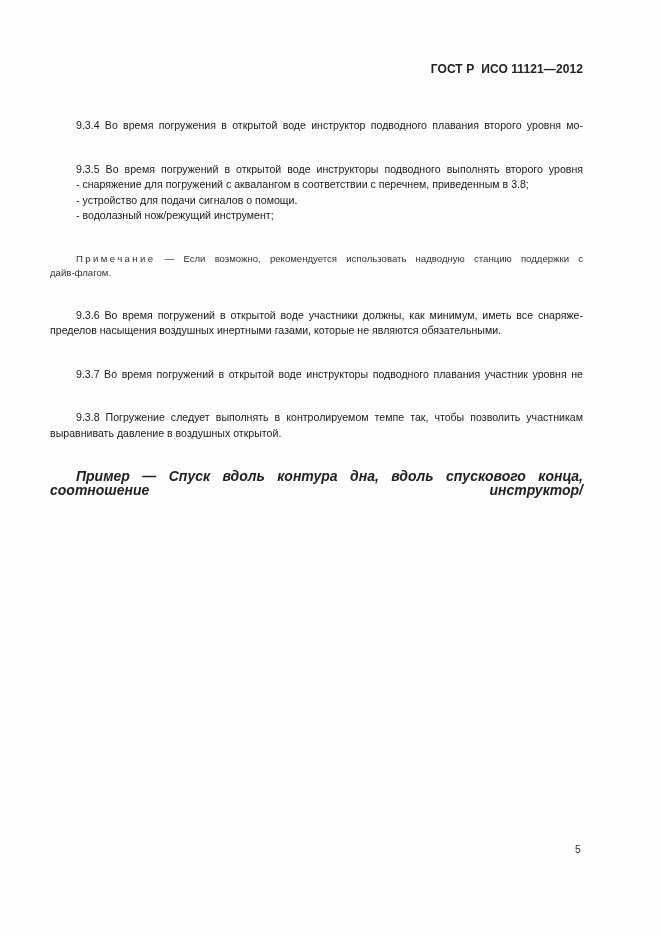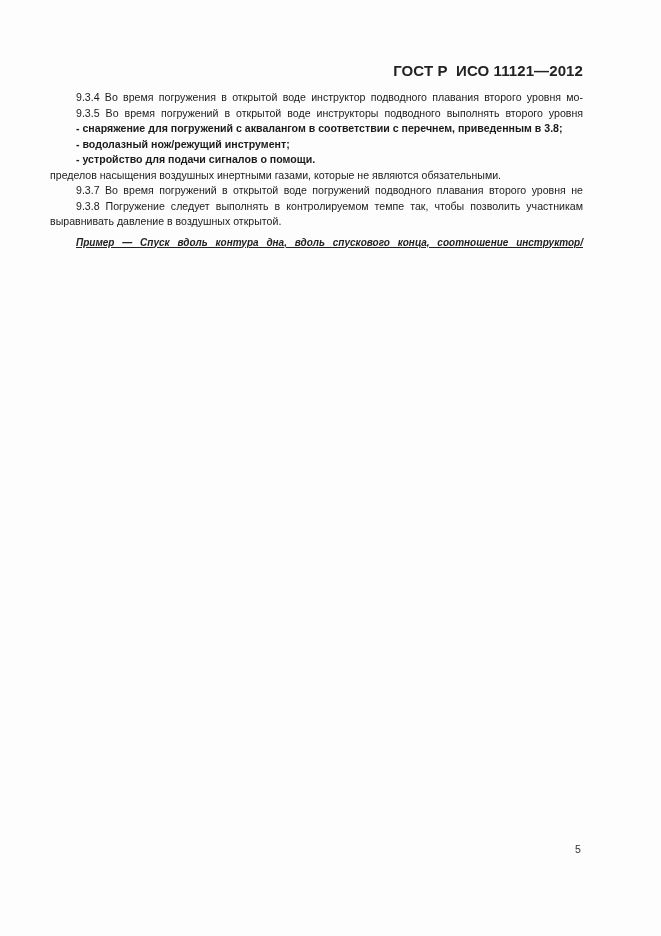--- a/index.html
+++ b/index.html
@@ -13,21 +13,21 @@
       position: relative;
       overflow: hidden;
       font-family: "Liberation Sans", sans-serif;
       color: #1a1a1a;
     }
     .header {
       position: absolute;
       top: 62px;
       right: 78px;
       font-weight: bold;
-      font-size: 15px;
+      font-size: 12px;
       letter-spacing: 0.1px;
       color: #222;
       white-space: pre;
     }
     .content {
       position: absolute;
       left: 50px;
       top: 90px;
       width: 533px;
       font-size: 10.6px;
@@ -37,54 +37,53 @@
       margin: 0;
       text-align: justify;
       text-indent: 26px;
     }
     .p.flush {
       text-indent: 0;
     }
     .list-item {
       margin: 0;
       padding-left: 26px;
-      font-weight: bold;
     }
     .note {
       margin: 6px 0 9px 0;
       font-size: 9.6px;
       line-height: 14px;
       text-indent: 26px;
       text-align: justify;
       color: #333;
     }
     .note .label {
       letter-spacing: 2.4px;
     }
     .example {
       margin: 6px 0 0 0;
       font-style: italic;
       font-weight: bold;
-      font-size: 10px;
+      font-size: 14px;
       line-height: 14px;
       text-indent: 26px;
       text-align: justify;
       color: #222;
       word-spacing: 5px;
-      text-decoration: underline;
     }
     .line {
       display: block;
       white-space: nowrap;
     }
     .jl {
       display: block;
       text-align: justify;
       text-align-last: justify;
       white-space: normal;
+      margin-top: 28px;
     }
     .page-number {
       position: absolute;
       top: 843px;
       left: 575px;
       font-size: 10.5px;
       color: #333;
     }
   </style>
 </head>
@@ -99,34 +98,41 @@
       <span class="jl">9.3.4 Во время погружения в открытой воде инструктор подводного плавания второго уровня мо-</span>
     </p>
   </div>
 
   <div>
     <p class="p">
       <span class="jl">9.3.5 Во время погружений в открытой воде инструкторы подводного выполнять второго уровня</span>
     </p>
     <div>
       <p class="list-item">- снаряжение для погружений с аквалангом в соответствии с перечнем, приведенным в 3.8;</p>
+      <p class="list-item">- устройство для подачи сигналов о помощи.</p>
       <p class="list-item">- водолазный нож/режущий инструмент;</p>
-      <p class="list-item">- устройство для подачи сигналов о помощи.</p>
+    </div>
+    <div class="note">
+      <span class="jl"><span class="label">Примечание</span><span> — Если возможно, рекомендуется использовать надводную станцию поддержки с</span></span>
+      <span class="line" style="text-indent:0">дайв-флагом.</span>
     </div>
   </div>
 
   <div>
+    <p class="p">
+      <span class="jl">9.3.6 Во время погружений в открытой воде участники должны, как минимум, иметь все снаряже-</span>
+    </p>
     <p class="p flush">
       <span class="line">пределов насыщения воздушных инертными газами, которые не являются обязательными.</span>
     </p>
   </div>
 
   <div>
     <p class="p">
-      <span class="jl">9.3.7 Во время погружений в открытой воде погружений подводного плавания второго уровня не</span>
+      <span class="jl">9.3.7 Во время погружений в открытой воде инструкторы подводного плавания участник уровня не</span>
     </p>
   </div>
 
   <div>
     <p class="p">
       <span class="jl">9.3.8 Погружение следует выполнять в контролируемом темпе так, чтобы позволить участникам</span>
     </p>
     <p class="p flush">
       <span class="line">выравнивать давление в воздушных открытой.</span>
     </p>

